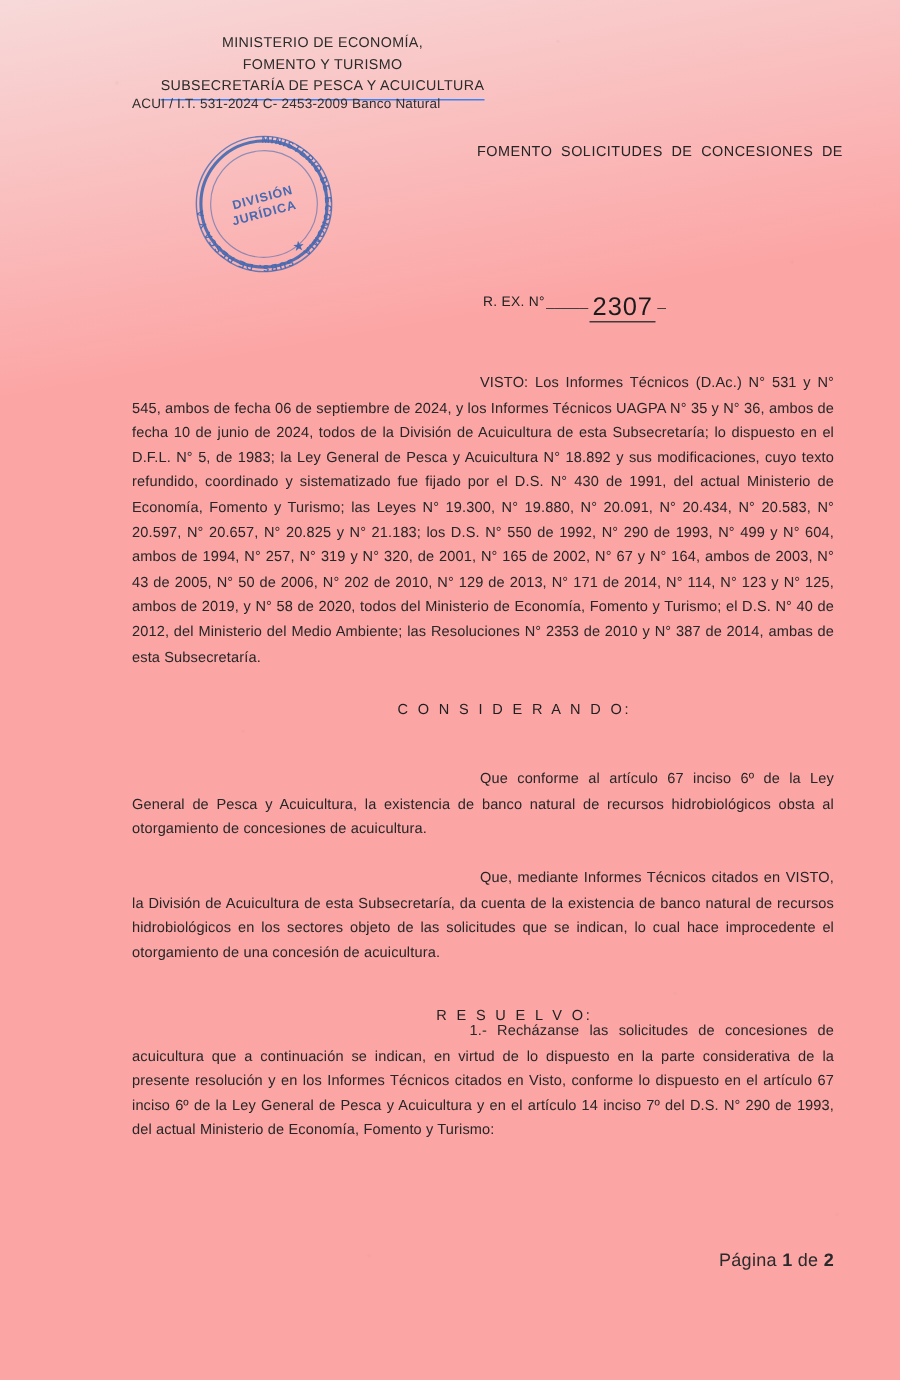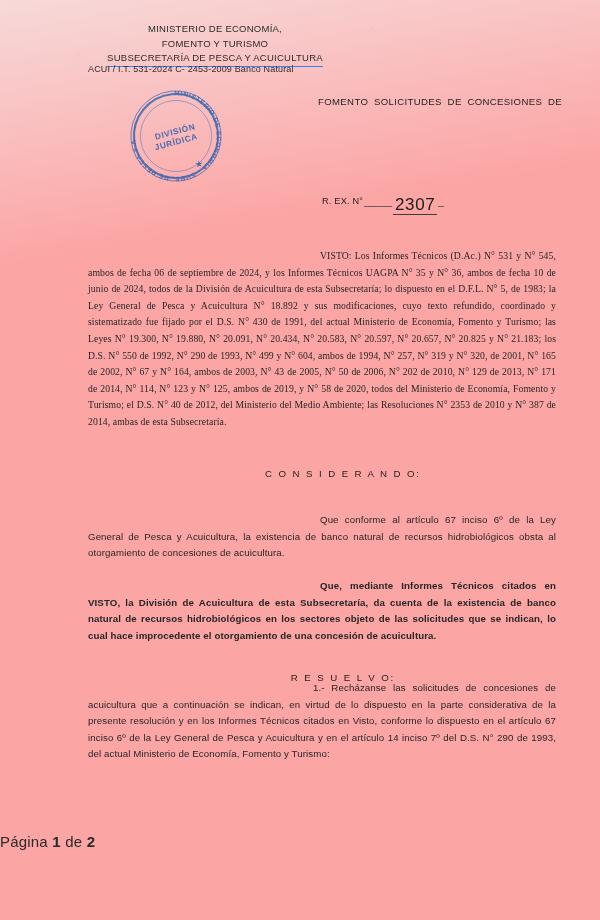--- a/index.html
+++ b/index.html
@@ -160,45 +160,46 @@
     font-size: 9.7px;
     line-height: 16.6px;
     text-align: justify;
     color: #262626;
     letter-spacing: .1px;
   }
   .body-block p { margin: 0; }
   .indent-lead { display: inline-block; width: 232px; }
   .indent-lead-narrow { display: inline-block; width: 225px; }
 
-  #visto-block  { top: 248px; font-family: Liberation Serif, serif; }
+  #visto-block  { top: 248px; }
   #cons-heading { top: 468px; }
   #cons-p1      { top: 512px; }
-  #cons-p2      { top: 578px; font-weight: bold; }
+  #cons-p2      { top: 578px; }
   #resuelvo-heading { top: 672px; }
   #resuelvo-p1  { top: 680px; }
 
   .section-heading {
     position: absolute;
     width: 468px;
     left: 88px;
     font-size: 9.7px;
     letter-spacing: 1.9px;
     color: #1f1f1f;
     text-align: center;
   }
   .section-heading .hd-inner { margin-left: 42px; text-align: center; }
 
   
   .footer {
     position: absolute;
     left: 0;
     top: 833px;
     width: 556px;
-    font-size: 15px;
+    text-align: right;
+    font-size: 12px;
     color: #2a2a2a;
     letter-spacing: .2px;
   }
   .footer b { font-weight: bold; }
 </style>
 </head>
 <body>
 
 <div class="page">
 

